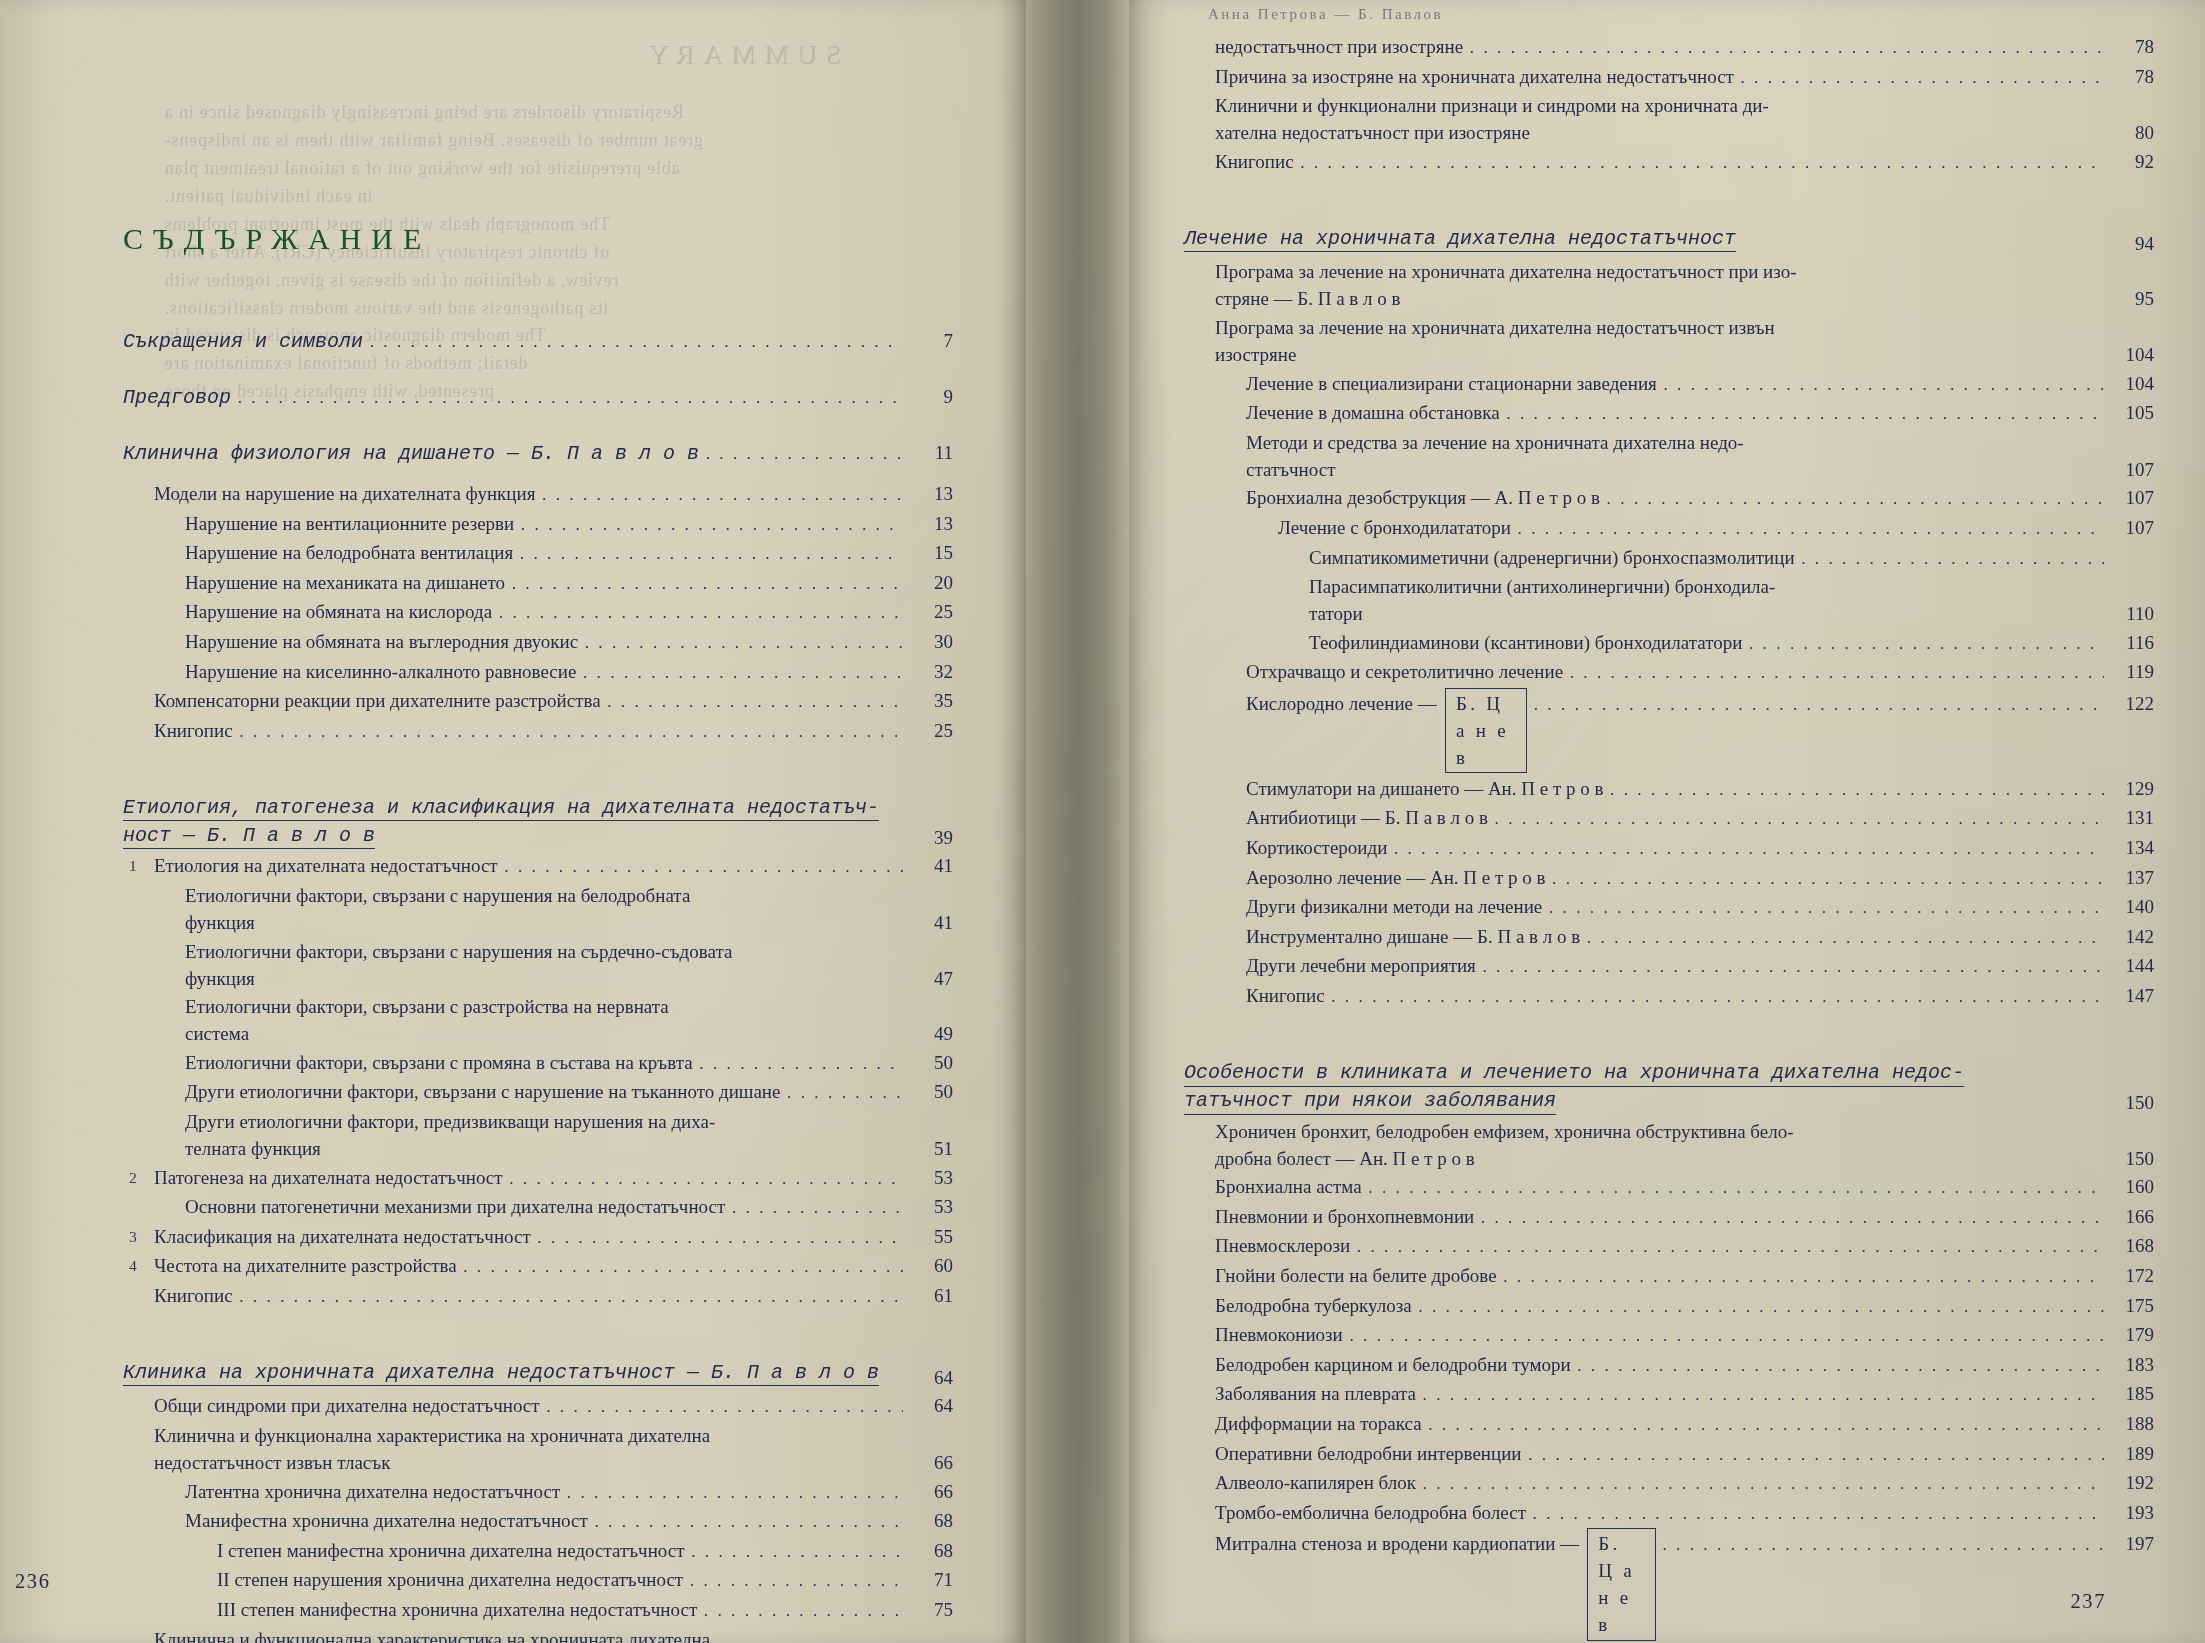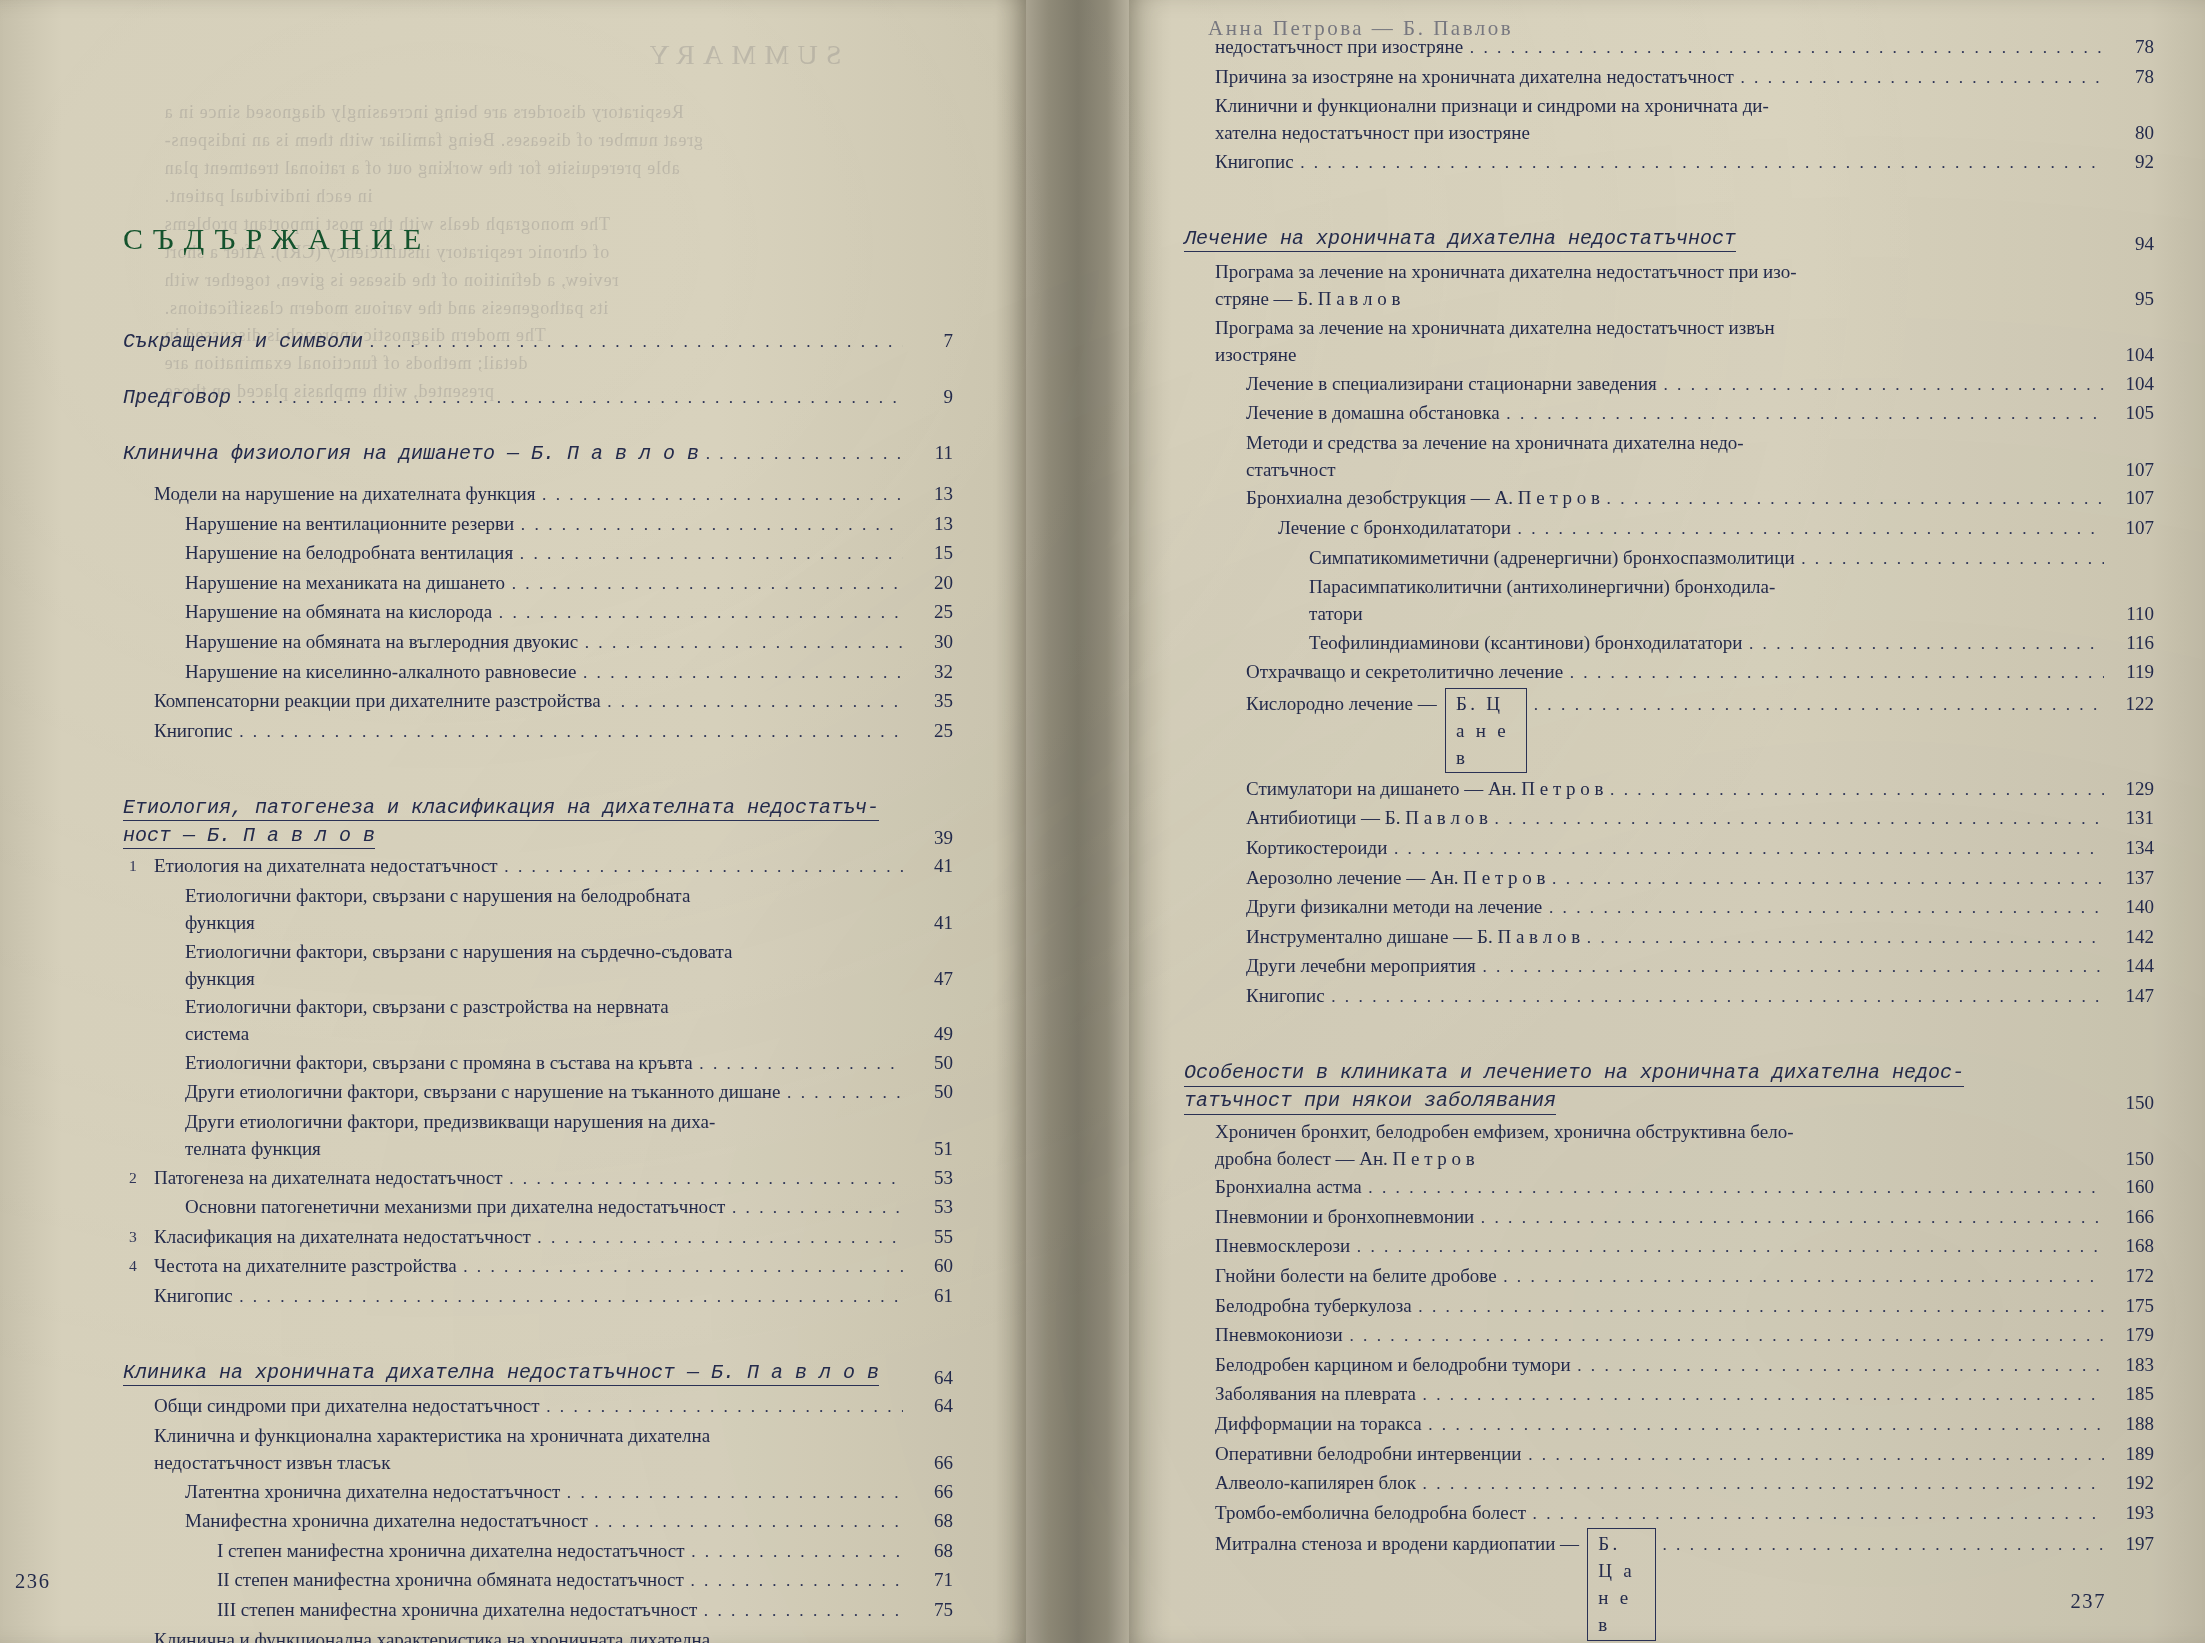--- a/index.html
+++ b/index.html
@@ -157,23 +157,23 @@
     position: absolute;
     font-size: 20.5px;
     color: #232a4a;
     letter-spacing: 1.6px;
   }
   .folio-left { left: 15px; bottom: 51px; }
   .folio-right { right: 99px; bottom: 31px; }
 
   .topline {
     position: absolute;
-    top: 16px;
+    top: 6px;
     left: 1208px;
-    font-size: 21px;
+    font-size: 15px;
     color: rgba(40,46,78,0.55);
     letter-spacing: 2.5px;
   }
 </style>
 </head>
 <body>
 
 <div class="page">
   <div class="leaf leaf-left"></div>
   <div class="gutter"></div>
@@ -325,21 +325,21 @@
           <span class="txt">Манифестна хронична дихателна недостатъчност</span>
           <span class="lead">. . . . . . . . . . . . . . . . . . . . . . . . . . . . . . . . . . . . . . . . . . . . . . . . . . . . . . . . . . . . . . . . . . . . . . . . . . . . . . . . . . . . . . . . . . </span>
           <span class="pg">68</span>
         </div>
         <div class="row lvl3">
           <span class="txt">I степен манифестна хронична дихателна недостатъчност</span>
           <span class="lead">. . . . . . . . . . . . . . . . . . . . . . . . . . . . . . . . . . . . . . . . . . . . . . . . . . . . . . . . . . . . . . . . . . . . . . . . . . . . . . . . . . . . . . . . . . </span>
           <span class="pg">68</span>
         </div>
         <div class="row lvl3">
-          <span class="txt">II степен манифестна хронична обмяната недостатъчност</span>
+          <span class="txt">II степен нарушения хронична дихателна недостатъчност</span>
           <span class="lead">. . . . . . . . . . . . . . . . . . . . . . . . . . . . . . . . . . . . . . . . . . . . . . . . . . . . . . . . . . . . . . . . . . . . . . . . . . . . . . . . . . . . . . . . . . </span>
           <span class="pg">71</span>
         </div>
         <div class="row lvl3">
           <span class="txt">III степен манифестна хронична дихателна недостатъчност</span>
           <span class="lead">. . . . . . . . . . . . . . . . . . . . . . . . . . . . . . . . . . . . . . . . . . . . . . . . . . . . . . . . . . . . . . . . . . . . . . . . . . . . . . . . . . . . . . . . . . </span>
           <span class="pg">75</span>
         </div>
         <div class="row lvl1">
           <span class="txt">Клинична и функционална характеристика на хроничната дихателна</span>

